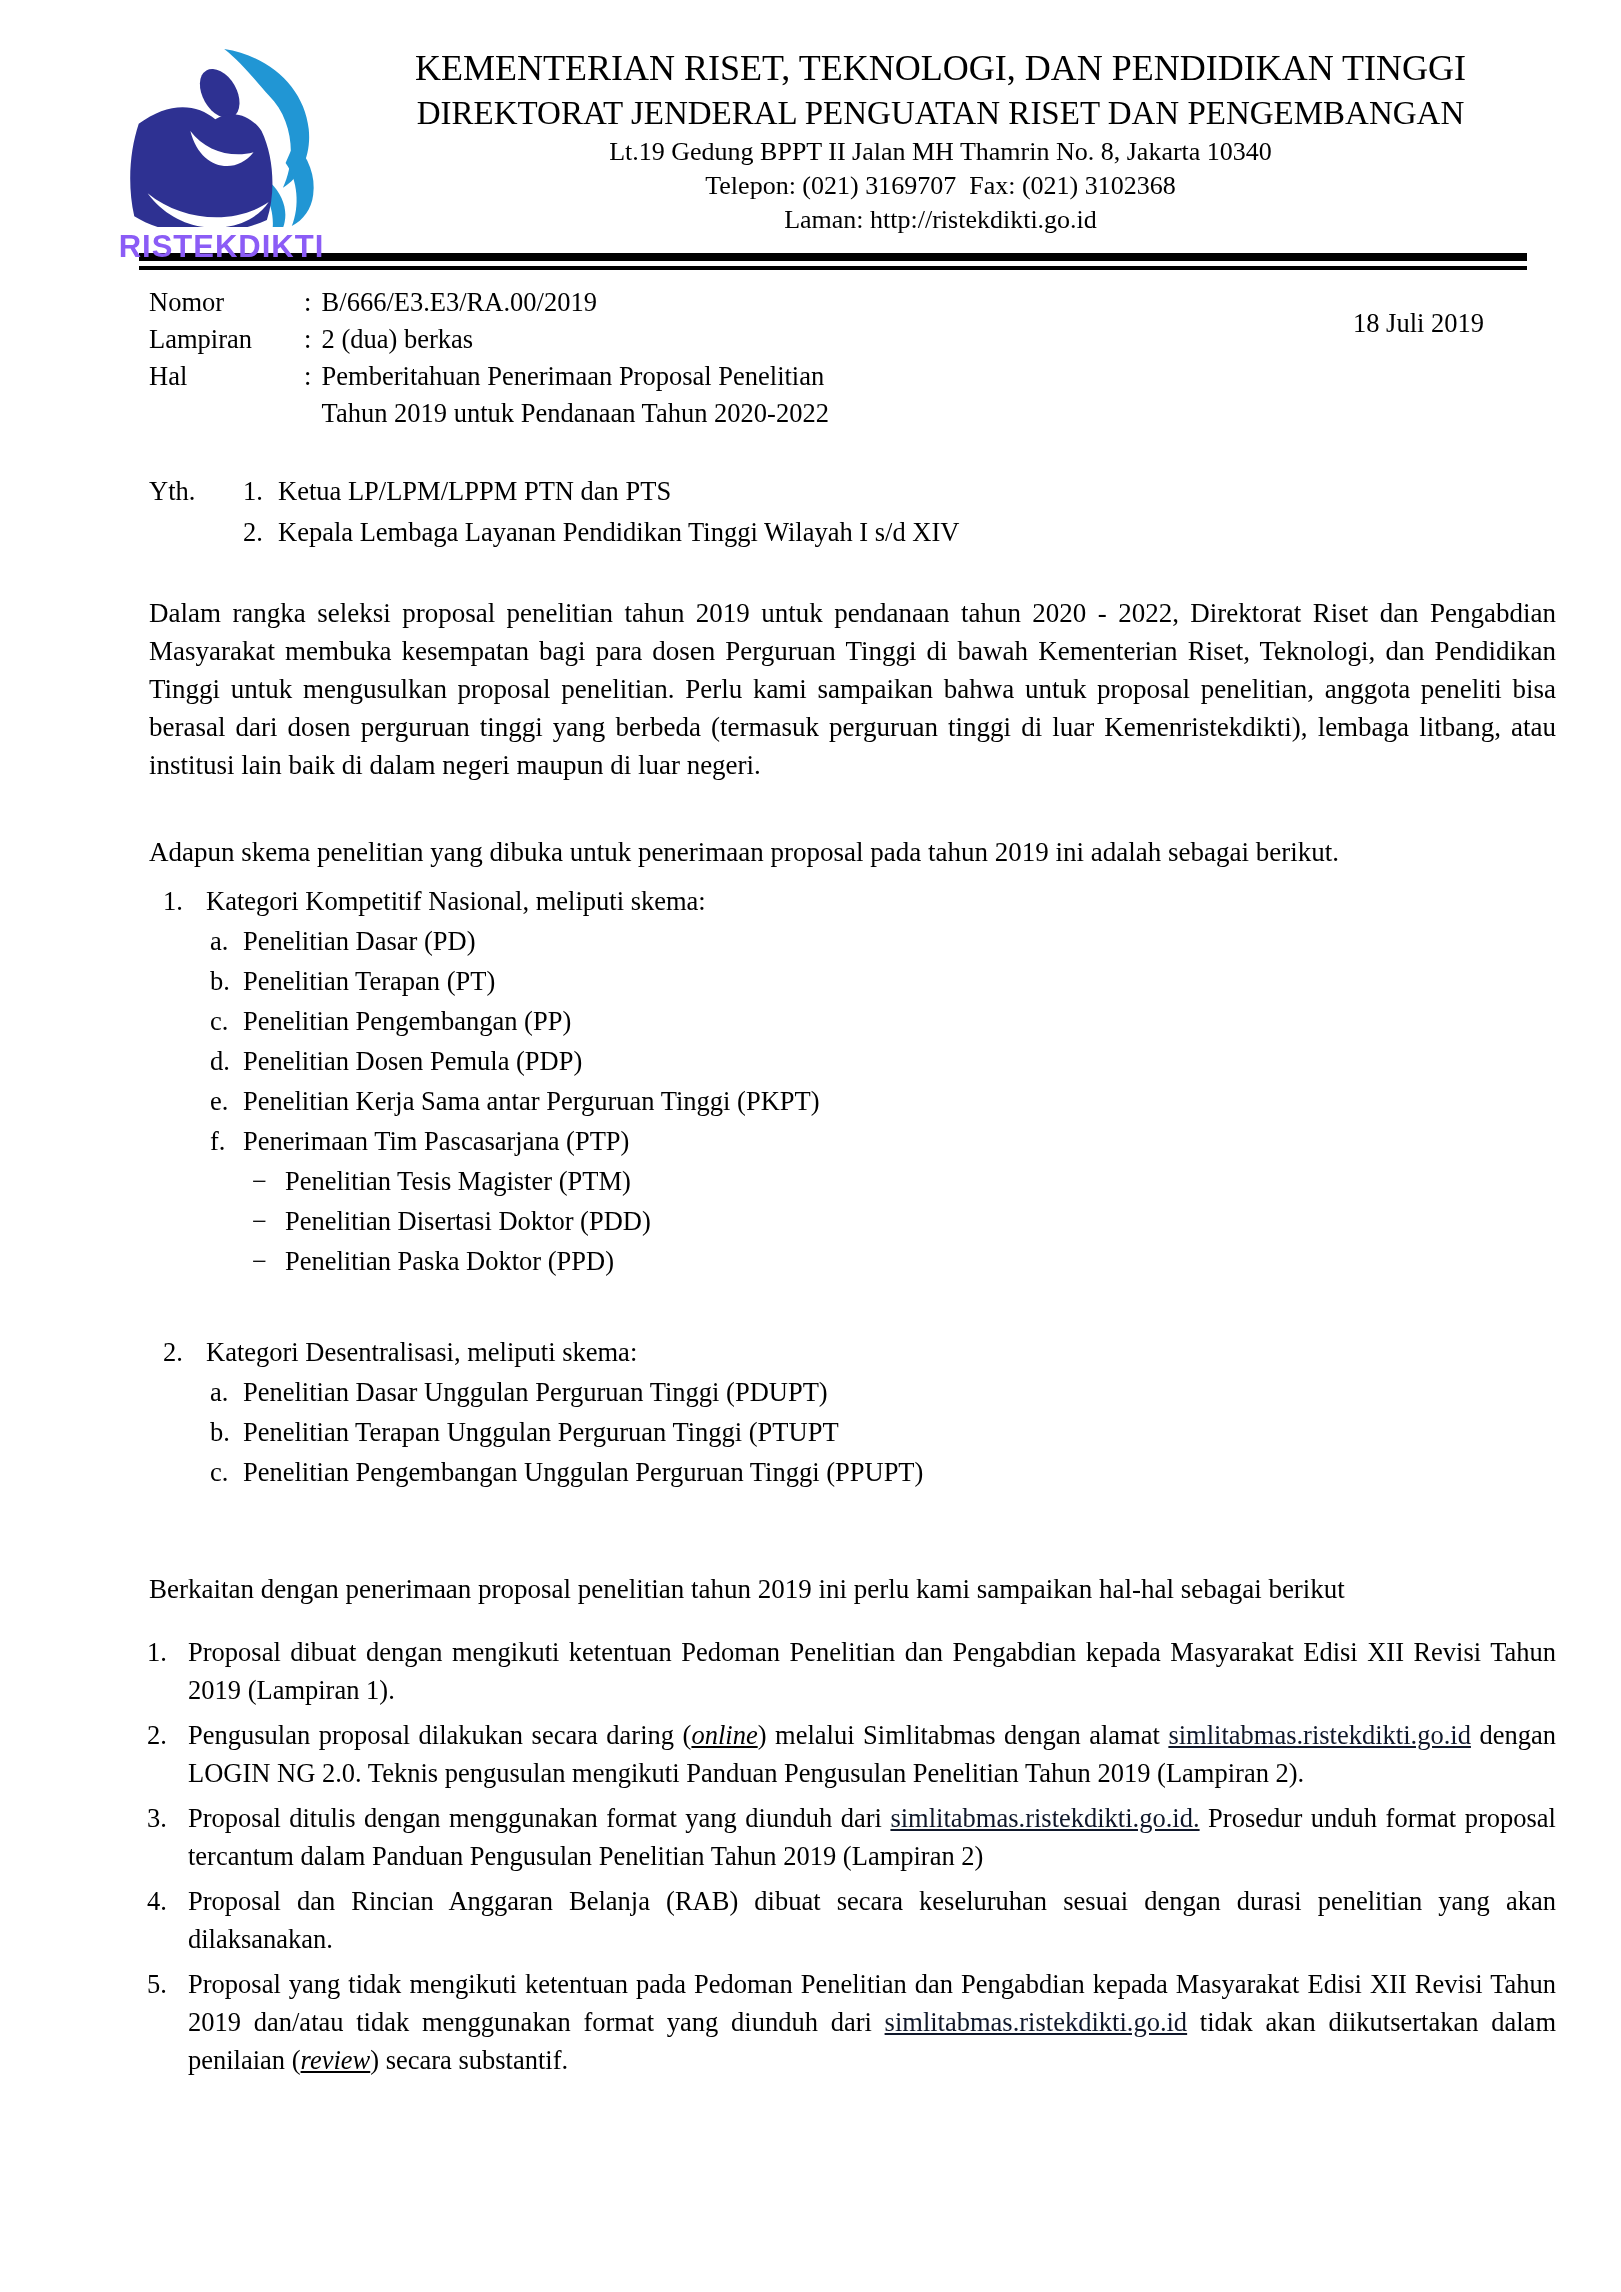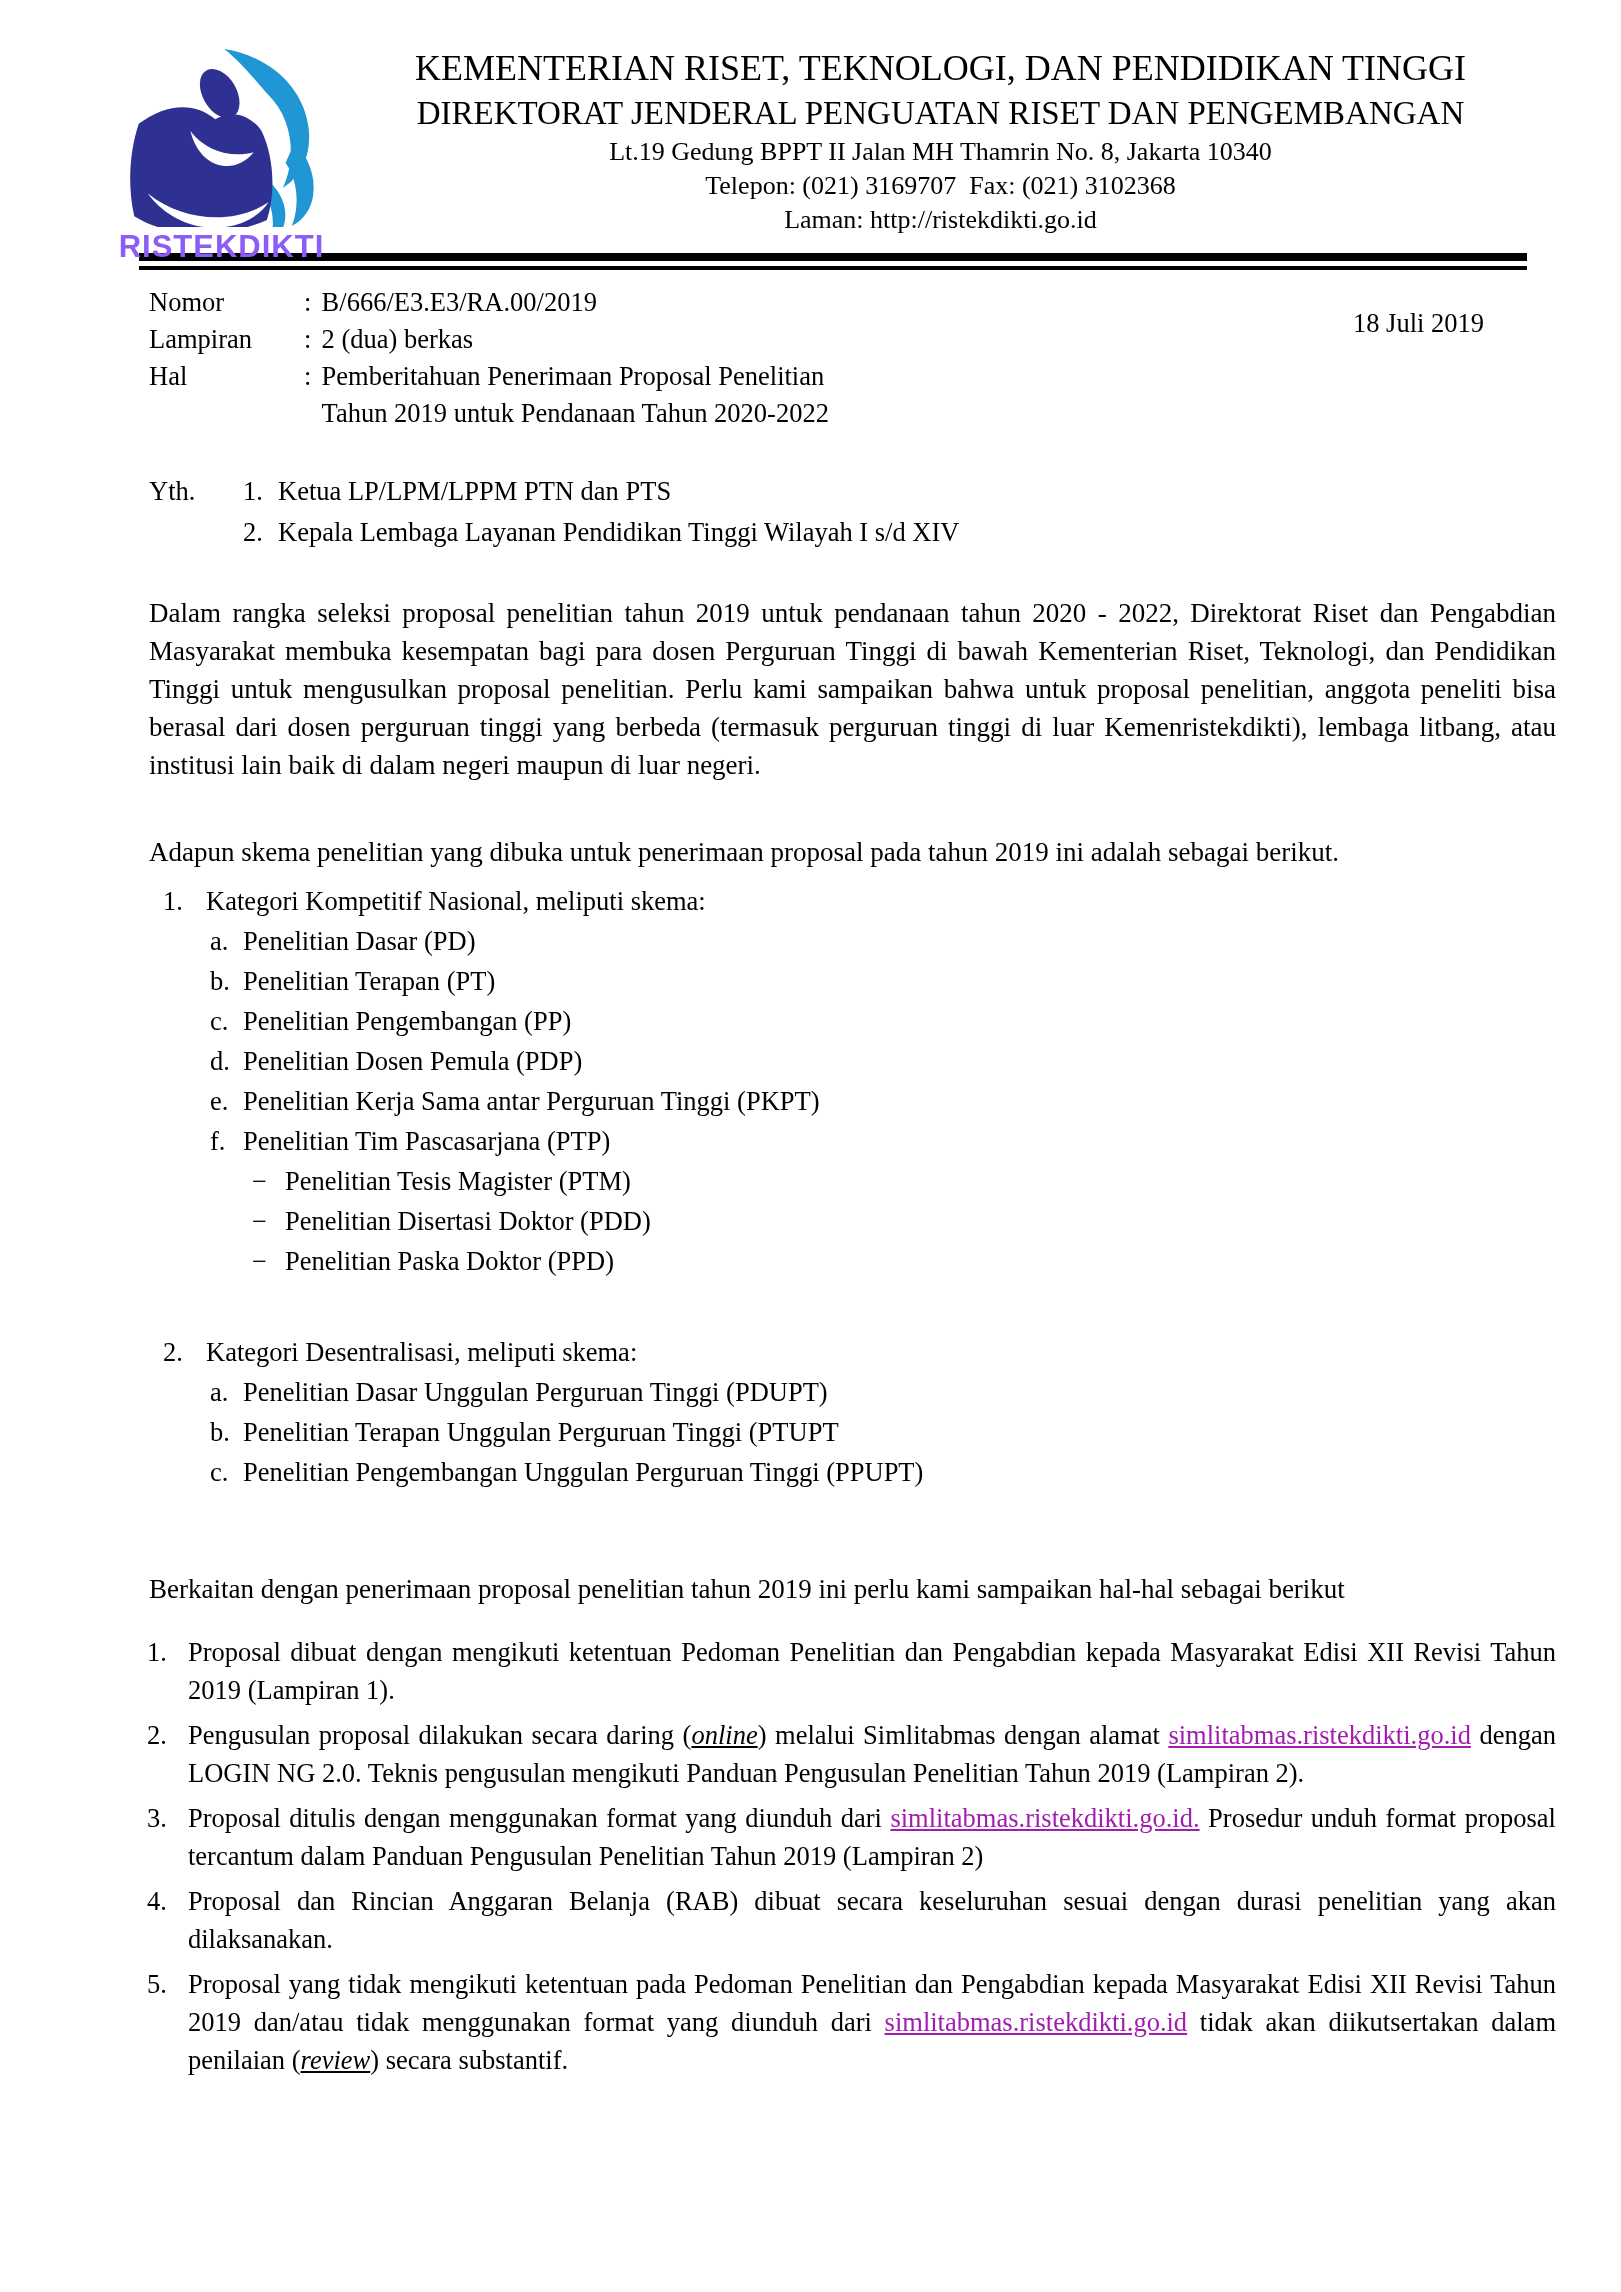--- a/index.html
+++ b/index.html
@@ -63,21 +63,21 @@
   .s-item { display:flex; margin-left:47px; line-height:40px; }
   .s-letter { width:33px; flex:0 0 33px; }
   .s-sub { display:flex; margin-left:89px; line-height:40px; }
   .s-dash { width:33px; flex:0 0 33px; }
 
   .points { margin:25.5px 65px 0 147px; font-size:26.5px; }
   .point { display:flex; margin-bottom:6.9px; }
   .pt-num { width:41px; flex:0 0 41px; line-height:38px; }
   .pt-text { flex:1; line-height:38px; text-align:justify; }
 
-  .doclink { color:#a21caf; text-decoration:underline; }
+  .doclink { color:#0f172a; text-decoration:underline; }
   em { font-style:italic;text-decoration:underline; }
 </style>
 </head>
 <body>
 
 <div class="page">
 
   <div class="header">
     <div class="logo">
       <svg width="221" height="178" viewBox="0 0 230 200">
@@ -170,21 +170,21 @@
     <div class="s-item">
       <span class="s-letter">d.</span>
       <span>Penelitian Dosen Pemula (PDP)</span>
     </div>
     <div class="s-item">
       <span class="s-letter">e.</span>
       <span>Penelitian Kerja Sama antar Perguruan Tinggi (PKPT)</span>
     </div>
     <div class="s-item">
       <span class="s-letter">f.</span>
-      <span>Penelitian Tim Pascasarjana (PTP)</span>
+      <span>Penerimaan Tim Pascasarjana (PTP)</span>
     </div>
     <div class="s-sub">
       <span class="s-dash">−</span>
       <span>Penelitian Tesis Magister (PTM)</span>
     </div>
     <div class="s-sub">
       <span class="s-dash">−</span>
       <span>Penelitian Disertasi Doktor (PDD)</span>
     </div>
     <div class="s-sub">

